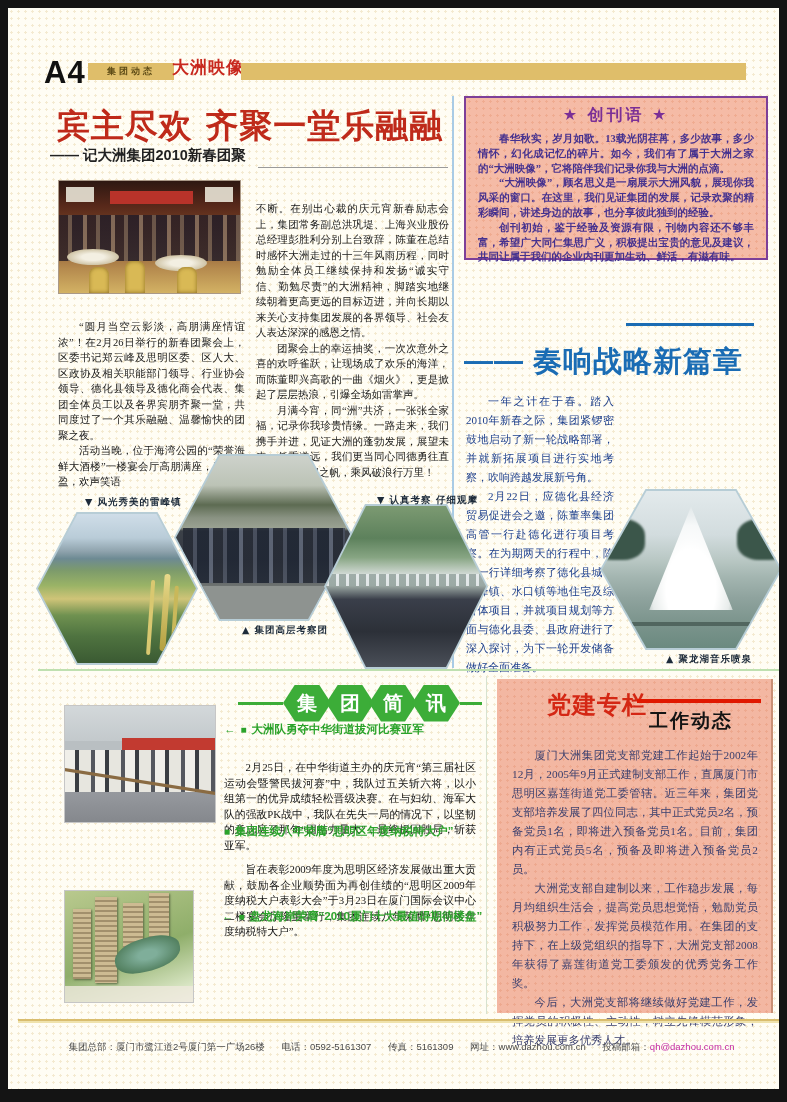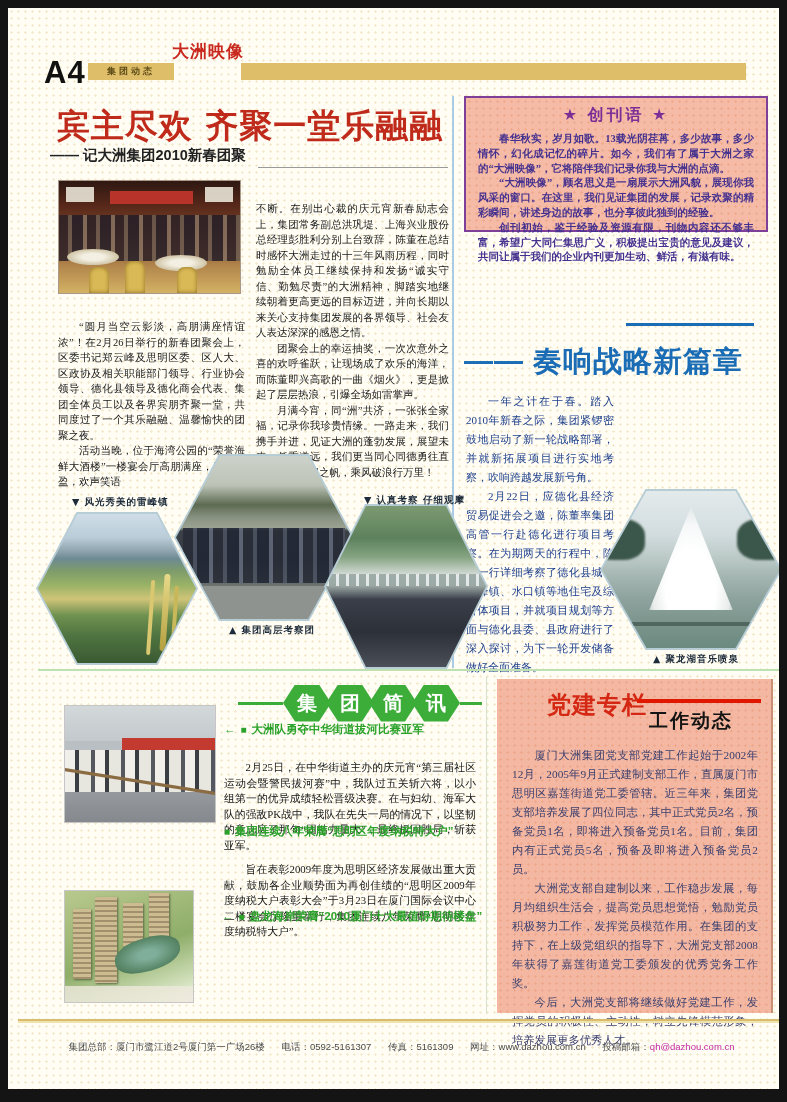--- a/index.html
+++ b/index.html
@@ -15,21 +15,21 @@
   }
   .abs { position:absolute; }
   p { margin:0; }
   .ind { text-indent:2em; }
 
   
   #pageNum { left:36px; top:47px; font:bold 31px "Liberation Sans","DejaVu Sans",sans-serif; color:#111; letter-spacing:1px;}
   .tanbar { top:55px; height:17px; background:#dfbe6a; }
   #tanbar1 { left:80px; width:86px; text-align:center; font:bold 9px/17px "Liberation Sans","DejaVu Sans",sans-serif; color:#5d4b16; letter-spacing:3px;}
   #tanbar2 { left:233px; width:505px; }
-  #masthead { left:164px; top:32px; font:bold 17px "DejaVu Serif",serif; color:#c8281e; letter-spacing:1px;}
+  #masthead { left:164px; top:48px; font:bold 17px "DejaVu Serif",serif; color:#c8281e; letter-spacing:1px;}
 
   
   #headline { left:42px; top:96px; width:400px; text-align:center;
     font:bold 33px "DejaVu Serif",serif; color:#bf2a1a; letter-spacing:1px; }
   #subtitle { left:42px; top:138px; width:398px; text-align:left;
     font:bold 14.5px "Liberation Sans","DejaVu Sans",sans-serif; color:#222; }
   #subline { left:250px; top:159px; width:190px; height:1px; background:#9a9a9a; }
 
   #banquetPhoto { left:50px; top:172px; width:183px; height:114px;
     border:1px solid #a98; box-sizing:border-box; overflow:hidden;
@@ -43,21 +43,21 @@
     background:radial-gradient(#f3efe2 30%,#cfc4a6 70%); }
   #banquetPhoto .chair { position:absolute; bottom:0; width:20px; height:26px; border-radius:8px 8px 0 0; background:#d9b955; box-shadow:0 0 4px #8a6b20 inset;}
 
   .bodytxt { font-size:10.5px; line-height:15.5px; text-align:justify; color:#181818;margin-top:22px;}
   #col1 { left:50px; top:289px; width:187px; }
   #col2 { left:248px; top:171px; width:193px; }
 
   #vdivBlue { left:444px; top:88px; width:2px; height:572px; background:#a9cbe5; }
 
   
-  #foreword { left:456px; top:88px; width:304px; height:136px; box-sizing:border-box;
+  #foreword { left:456px; top:88px; width:304px; height:164px; box-sizing:border-box;
     border:2px solid #7d3f98; padding:7px 12px 6px 12px;
     background-color:#f5bba6;
     background-image:radial-gradient(#efab90 1px, rgba(0,0,0,0) 1.2px); background-size:7px 7px;}
   #foreword h2 { margin:0 0 6px 0; text-align:center; font:bold 16px "Liberation Sans","DejaVu Sans",sans-serif;
     color:#7a2f96; letter-spacing:3px;}
   #foreword p { font-size:10.5px; line-height:14.8px; text-align:justify; color:#45318f;font-weight:bold; }
 
   
   .stitle { font-family:"Liberation Sans","DejaVu Sans",sans-serif; font-weight:bold; color:#1a6cb4; }
   #stitle1 { left:458px; top:298px; font-size:30px; letter-spacing:2px;}
@@ -85,21 +85,21 @@
   #hex3 .rail { position:absolute; left:0; top:42%; width:100%; height:8%; opacity:.9;
     background:repeating-linear-gradient(90deg,#e8ecee 0 3px,#9aa8a4 3px 10px);}
   #hex4 { left:592px; top:481px; width:182px; height:161px; }
   #hex4 .hexp { background:linear-gradient(180deg,#e3eaec 0%,#d2dcde 28%,#b7c6c2 45%,#a3b5b0 55%,#8fa39e 68%,#7b948c 84%,#6b8a80 100%); }
   #hex4 .hill { position:absolute; top:18%; width:30%; height:26%; background:#3b564a; border-radius:40%; filter:blur(1px);}
   #hex4 .hill.l { left:-6%; } #hex4 .hill.r { right:-6%; }
   #hex4 .plume { position:absolute; left:22%; top:10%; width:56%; height:66%;
     background:radial-gradient(ellipse at 50% 80%, #ffffff 0 35%, #ffffffcc 55%, transparent 75%);
     clip-path:polygon(50% 0,92% 100%,8% 100%); }
   #hex4 .water { position:absolute; left:0; bottom:14%; width:100%; height:4px; background:#51665f;}
-  .caption { position:absolute; font:bold 9.5px "DejaVu Serif",serif; color:#1d2b3a; letter-spacing:1px;}
+  .caption { position:absolute; font:bold 9.5px "DejaVu Serif",serif; color:#1d2b3a; letter-spacing:1px;margin-left:13px;}
   #cap1 { left:64px;  top:488px; }
   #cap2 { left:221px; top:616px; }
   #cap3 { left:356px; top:486px; }
   #cap4 { left:645px; top:645px; }
 
   #hgreen { left:30px; top:661px; width:745px; height:2px; background:#bfe0b0; }
   #vdivGray { left:478px; top:668px; width:1px; height:338px; background:#d6e2d0; }
 
   
   #briefsHead { left:230px; top:676px; width:244px; height:38px; display:flex; align-items:center; }

